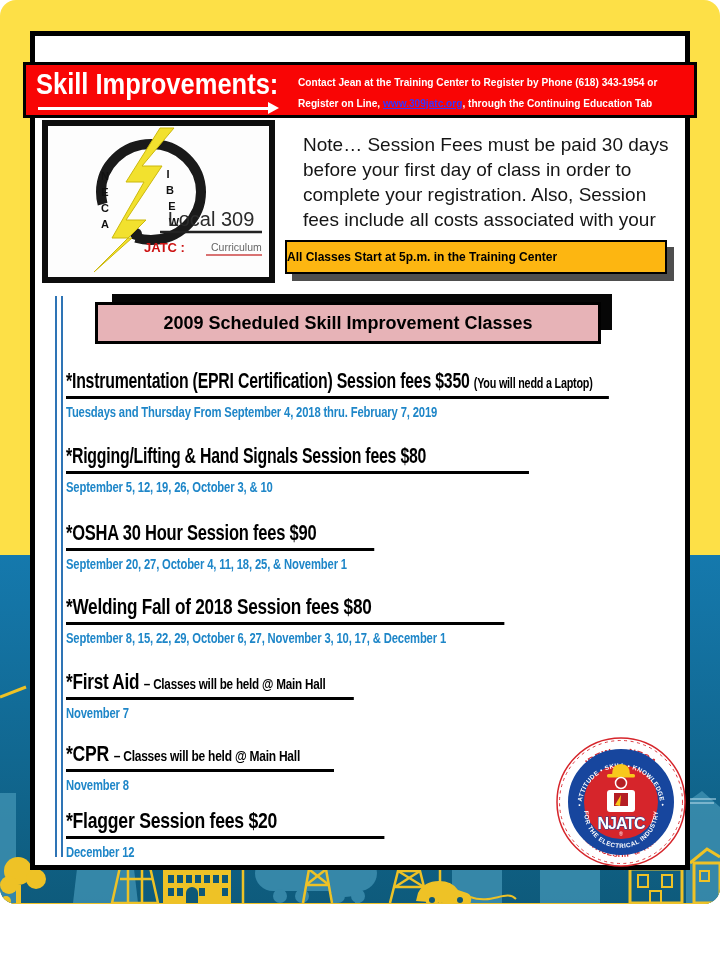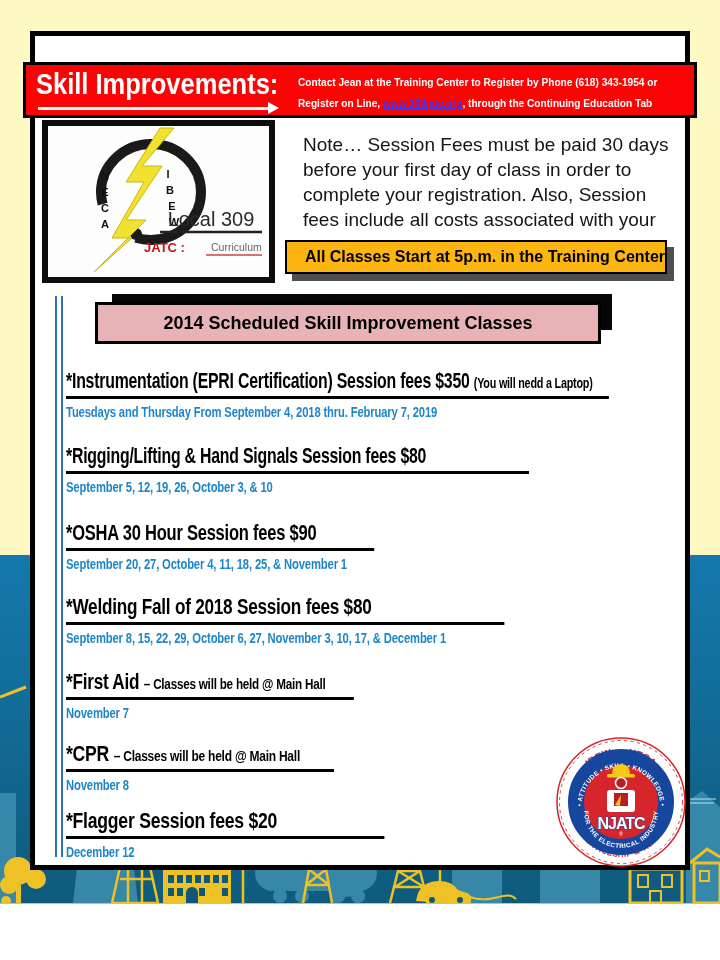--- a/index.html
+++ b/index.html
@@ -1,16 +1,16 @@
 <!DOCTYPE html>
 <html><head>
 <meta charset="utf-8">
 <style>
   html,body{margin:0;padding:0;background:#ffffff;}
-  #page{position:relative;width:720px;height:904px;overflow:hidden;background:#fef9c3;font-family:"Liberation Sans",sans-serif;}
+  #page{position:relative;width:720px;height:904px;overflow:hidden;background:#fde047;font-family:"Liberation Sans",sans-serif;border-radius:16px;}
 
   
   #bg-art{position:absolute;left:0;top:555px;width:720px;height:405px;z-index:0;}
 
   
   .main-frame{position:absolute;left:30px;top:31px;width:650px;height:829px;background:#ffffff;border:5px solid #000;z-index:1;}
 
   
   .header-banner{position:absolute;left:23px;top:62px;width:668px;height:50px;background:#f90505;border:3px solid #000;z-index:3;}
   .skill-title{position:absolute;left:10px;top:2px;font-size:30px;font-weight:bold;color:#fff;white-space:nowrap;display:inline-block;transform:scaleX(.85);transform-origin:0 50%;}
@@ -19,21 +19,21 @@
   .contact-info{position:absolute;left:272px;top:7px;width:448px;font-size:11.5px;font-weight:bold;color:#fff;line-height:1.8;transform:scaleX(.88);transform-origin:0 0;}
   .reg-link{color:#3535ff;text-decoration:underline;cursor:pointer;}
 
   
   .logo-box{position:absolute;left:42px;top:120px;width:221px;height:151px;background:#fdfdfd;border:6px solid #0d0d0d;z-index:3;}
 
   
   .note-text{position:absolute;left:303px;top:132px;width:374px;font-size:19px;color:#151515;line-height:1.32;z-index:2;}
 
   
-  .start-banner{position:absolute;left:285px;top:240px;width:378px;height:30px;background:#fdb611;border:2.5px solid #000;box-shadow:7px 7px 0 0 #4e4e4e;z-index:2;text-align:right;line-height:30px;font-size:16px;font-weight:bold;color:#000;white-space:nowrap;}
+  .start-banner{position:absolute;left:285px;top:240px;width:378px;height:30px;background:#fdb611;border:2.5px solid #000;box-shadow:7px 7px 0 0 #4e4e4e;z-index:2;text-align:left;line-height:30px;font-size:12px;font-weight:bold;color:#000;white-space:nowrap;}
 
   
   .schedule-shadow{position:absolute;left:112px;top:294px;width:500px;height:36px;background:#060606;z-index:2;}
   .schedule-banner{position:absolute;left:95px;top:302px;width:500px;height:36px;background:#e7b3b7;border:3px solid #000;z-index:2;text-align:center;line-height:36px;font-size:18px;font-weight:bold;color:#000;}
 
   
   .rule-blue{position:absolute;width:2px;height:561px;top:296px;background:#2e74b5;z-index:2;}
 
   
   .class-item{position:absolute;left:66px;width:620px;z-index:2;}
@@ -199,21 +199,21 @@
       <text x="163" y="125" font-family="Liberation Sans, sans-serif" font-size="10.5" fill="#666">Curriculum</text>
       <line x1="158" y1="129" x2="214" y2="129" stroke="#cc4444" stroke-width="1.3"></line>
     </svg>
   </div>
 
   <div class="note-text">Note…  Session Fees must be paid 30 days before your first day of class in order to complete your registration. Also, Session fees include all costs associated with your course.</div>
 
   <div class="start-banner">All Classes Start at 5p.m. in the Training Center</div>
 
   <div class="schedule-shadow"></div>
-  <div class="schedule-banner">2014 Scheduled Skill Improvement Classes</div>
+  <div class="schedule-banner">2009 Scheduled Skill Improvement Classes</div>
 
   <div class="rule-blue" style="left:55px"></div>
   <div class="rule-blue" style="left:61px"></div>
 
   <div>
 
     <div class="class-item" style="top:368px">
       <span class="class-title" style="min-width:754px;transform:scaleX(.72)"><span>*Instrumentation  (EPRI Certification)  Session fees $350</span> <span class="class-suffix">(You will nedd a Laptop)</span></span>
       <div class="class-dates">Tuesdays and Thursday From September 4, 2018 thru. February 7,  2019</div>
     </div>

